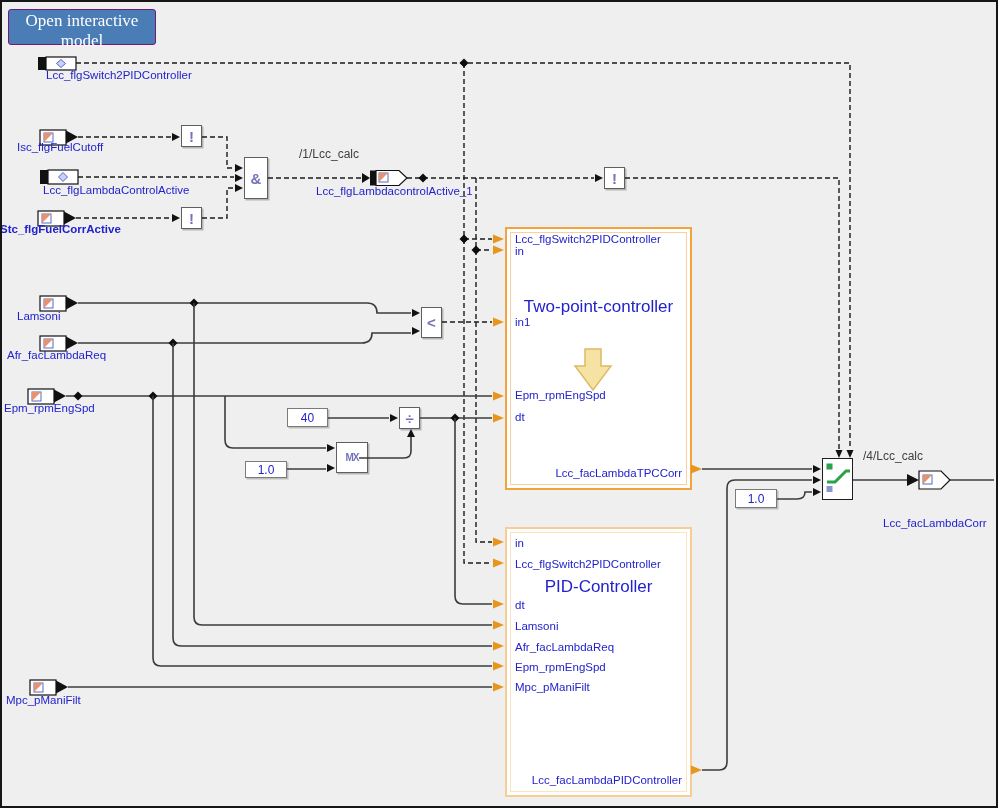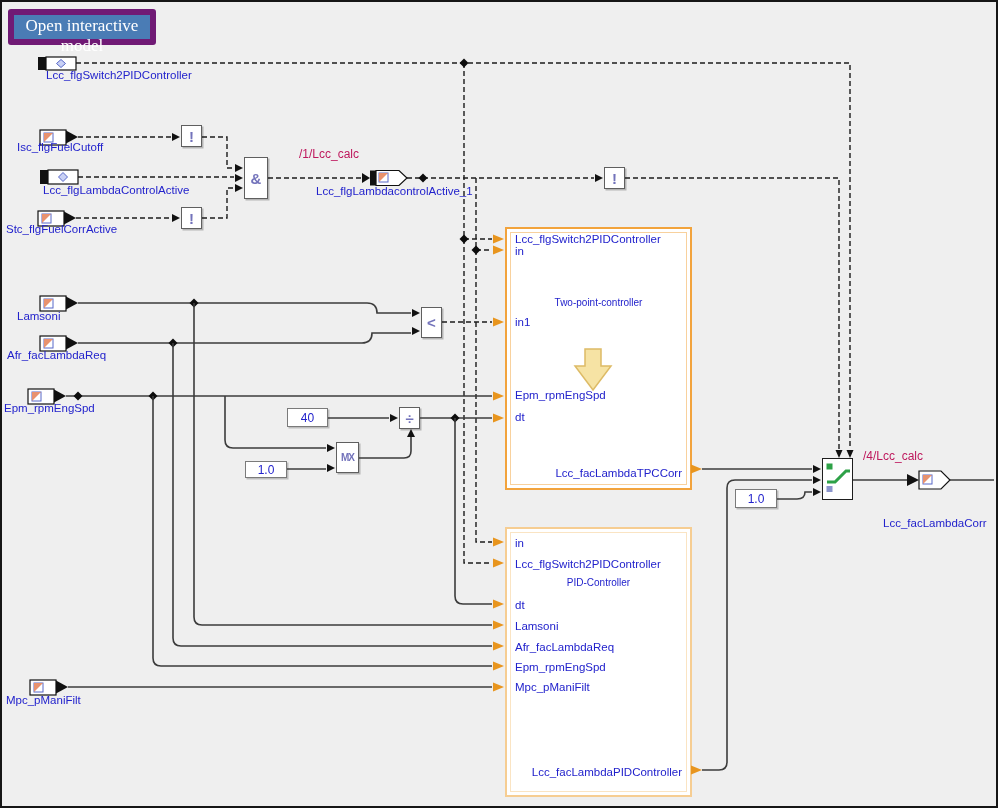--- a/index.html
+++ b/index.html
@@ -3,43 +3,43 @@
 <meta charset="utf-8">
 <style>
   html,body{margin:0;padding:0;background:#d8d8d8;}
   .canvas{
     position:relative;width:998px;height:808px;background:#efefef;
     font-family:"Liberation Sans", sans-serif;overflow:hidden;
   }
   .frame{position:absolute;inset:0;border:2px solid #161616;pointer-events:none;z-index:50;}
   .open-btn{
     position:absolute;left:8px;top:9px;width:148px;height:36px;z-index:20;
-    background:#4a7cb5;border:6px solid #701a75;border-radius:3px;
+    background:#4a7cb5;border:1px solid #701a75;border-radius:3px;
     color:#ffffff;font-family:"Liberation Serif", serif;font-size:17px;
     cursor:pointer;
   }
   .blk{position:absolute;background:#ffffff;border:1px solid #5f5f5f;
        box-shadow:1.5px 1.5px 0 #b5b5b5;z-index:10;box-sizing:border-box;
        display:flex;align-items:center;justify-content:center;}
   .glyph{color:#7373bb;font-weight:bold;font-size:15px;line-height:1;}
   .glyph.small{font-size:10px;letter-spacing:-1px;}
   .const{position:absolute;background:#ffffff;border:1px solid #7a7a7a;
        box-shadow:1.5px 1.5px 0 #bdbdbd;z-index:10;box-sizing:border-box;
        display:flex;align-items:center;justify-content:center;
        color:#2222cc;font-size:12px;}
   .switch-blk{position:absolute;background:#ffffff;border:1px solid #1d1d1d;
        z-index:10;box-sizing:border-box;}
   .subsys{position:absolute;background:#ffffff;z-index:5;box-sizing:border-box;}
   .subsys.tpc{border:2px solid #f2a33c;box-shadow:inset 0 0 0 3px #ffffff, inset 0 0 0 4px rgba(242,163,60,.5);}
   .subsys.pid{border:2px solid #f6cd92;box-shadow:inset 0 0 0 3px #ffffff, inset 0 0 0 4px rgba(246,205,146,.55);}
   .portlbl{position:absolute;left:8px;color:#2222cc;font-size:11.5px;white-space:nowrap;z-index:12;}
   .portlbl.right{left:auto;right:8px;}
-  .substitle{position:absolute;left:0;width:100%;text-align:center;color:#2222cc;font-size:10px;z-index:12;}
+  .substitle{position:absolute;left:0;width:100%;text-align:center;color:#2222cc;font-size:17px;z-index:12;}
   .siglbl{position:absolute;color:#2222cc;font-size:11.5px;white-space:nowrap;z-index:40;}
-  .anno{position:absolute;color:#be185d;font-size:12px;white-space:nowrap;z-index:40;}
+  .anno{position:absolute;color:#404040;font-size:12px;white-space:nowrap;z-index:40;}
   svg.overlay{position:absolute;left:0;top:0;z-index:30;pointer-events:none;}
   .w{stroke:#3c3c3c;stroke-width:1.6;fill:none;}
   .wd{stroke:#1c1c1c;stroke-width:1.4;fill:none;stroke-dasharray:5 3;}
   .ah{fill:#111111;stroke:none;}
   .oah{fill:#e8951e;stroke:none;}
   .jd{fill:#0d0d0d;stroke:none;}
 </style>
 </head>
 <body>
 
@@ -60,42 +60,42 @@
 
   <div class="subsys pid" style="left:505px;top:527px;width:187px;height:270px;">
     <span class="portlbl" style="top:8px;">in</span>
     <span class="portlbl" style="top:29px;">Lcc_flgSwitch2PIDController</span>
     <span class="substitle" style="top:48px;">PID-Controller</span>
     <span class="portlbl" style="top:70px;">dt</span>
     <span class="portlbl" style="top:91px;">Lamsoni</span>
     <span class="portlbl" style="top:112px;">Afr_facLambdaReq</span>
     <span class="portlbl" style="top:132px;">Epm_rpmEngSpd</span>
     <span class="portlbl" style="top:152px;">Mpc_pManiFilt</span>
-    <span class="portlbl right" style="top:237px;">Lcc_facLambdaPIDController</span>
+    <span class="portlbl right" style="top:245px;">Lcc_facLambdaPIDController</span>
   </div>
 
   <div class="blk" style="left:181px;top:125px;width:21px;height:22px;">
     <span class="glyph">!</span>
     </div>
   <div class="blk" style="left:181px;top:207px;width:21px;height:22px;">
     <span class="glyph">!</span>
     </div>
   <div class="blk" style="left:604px;top:167px;width:21px;height:22px;">
     <span class="glyph">!</span>
     </div>
   <div class="blk" style="left:244px;top:157px;width:24px;height:42px;">
     <span class="glyph">&amp;</span>
     </div>
   <div class="blk" style="left:421px;top:307px;width:21px;height:31px;">
     <span class="glyph">&lt;</span>
     </div>
   <div class="blk" style="left:399px;top:407px;width:21px;height:22px;">
     <span class="glyph">÷</span>
     </div>
-  <div class="blk" style="left:336px;top:442px;width:23px;height:31px;">
+  <div class="blk" style="left:336px;top:442px;width:32px;height:31px;">
     <span class="glyph small">MX</span>
     </div>
 
   <div class="const" style="left:287px;top:408px;width:41px;height:19px;">40</div>
   <div class="const" style="left:245px;top:461px;width:42px;height:17px;">1.0</div>
   <div class="const" style="left:735px;top:489px;width:42px;height:19px;">1.0</div>
 
   <div class="switch-blk" style="left:822px;top:458px;width:31px;height:42px;"></div>
 
   <svg class="overlay" width="998" height="808" viewBox="0 0 998 808">
@@ -280,21 +280,21 @@
       <polygon class="oah" points="493,620.5 504,625 493,629.5"></polygon>
       <polygon class="oah" points="493,641.5 504,646 493,650.5"></polygon>
       <polygon class="oah" points="493,661.5 504,666 493,670.5"></polygon>
       <polygon class="oah" points="493,682.5 504,687 493,691.5"></polygon>
     </g>
   </svg>
 
   <div class="siglbl" style="left:46px;top:69px;">Lcc_flgSwitch2PIDController</div>
   <div class="siglbl" style="left:17px;top:141px;">Isc_flgFuelCutoff</div>
   <div class="siglbl" style="left:19px;top:184px;margin-left:24px;">Lcc_flgLambdaControlActive</div>
-  <div class="siglbl" style="left:6px;top:223px;">Stc_flgFuelCorrActive</div>
+  <div class="siglbl" style="left:0;top:223px;font-weight:bold;">Stc_flgFuelCorrActive</div>
   <div class="siglbl" style="left:17px;top:310px;">Lamsoni</div>
   <div class="siglbl" style="left:7px;top:349px;">Afr_facLambdaReq</div>
   <div class="siglbl" style="left:4px;top:402px;">Epm_rpmEngSpd</div>
   <div class="siglbl" style="left:6px;top:694px;">Mpc_pManiFilt</div>
   <div class="siglbl" style="left:316px;top:185px;text-align:right;">Lcc_flgLambdacontrolActive_1</div>
   <div class="siglbl" style="left:883px;top:485px;margin-top:32px;">Lcc_facLambdaCorr</div>
   <div class="anno" style="left:299px;top:147px;">/1/Lcc_calc</div>
   <div class="anno" style="left:863px;top:449px;">/4/Lcc_calc</div>
 </div>
 

